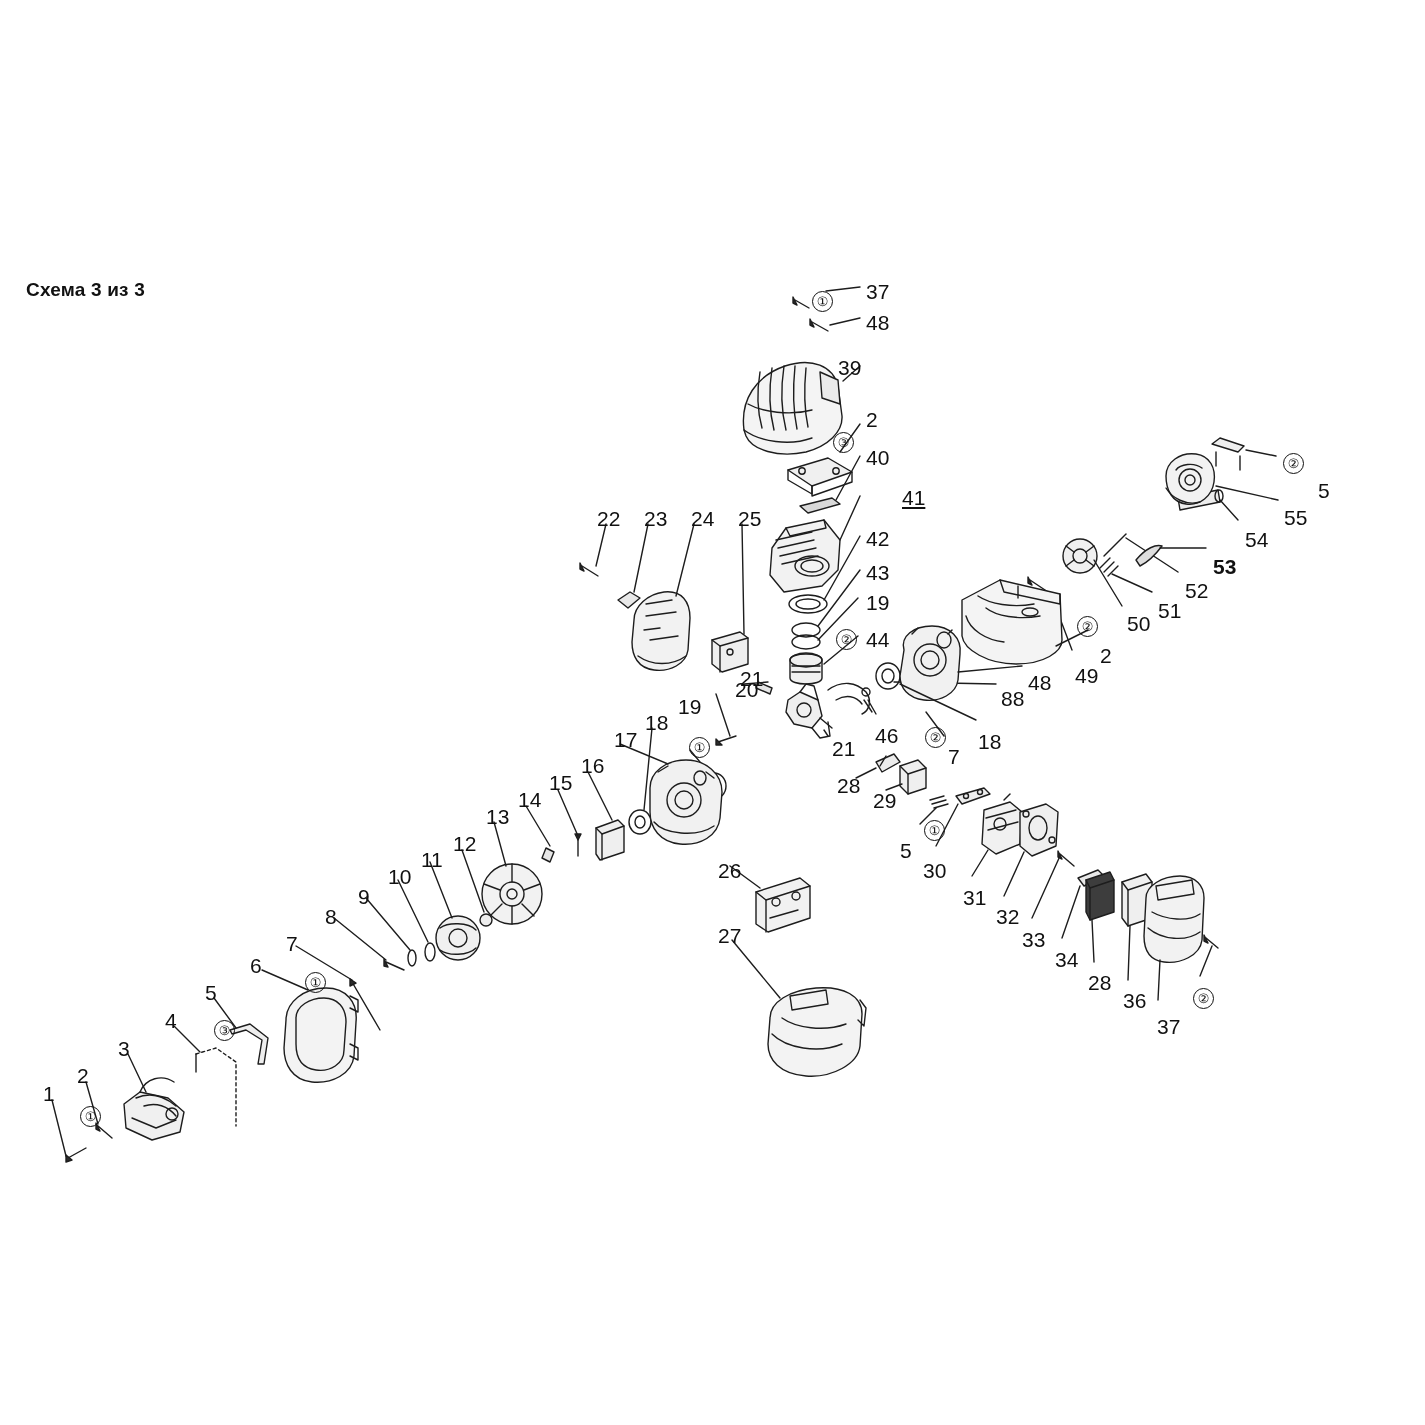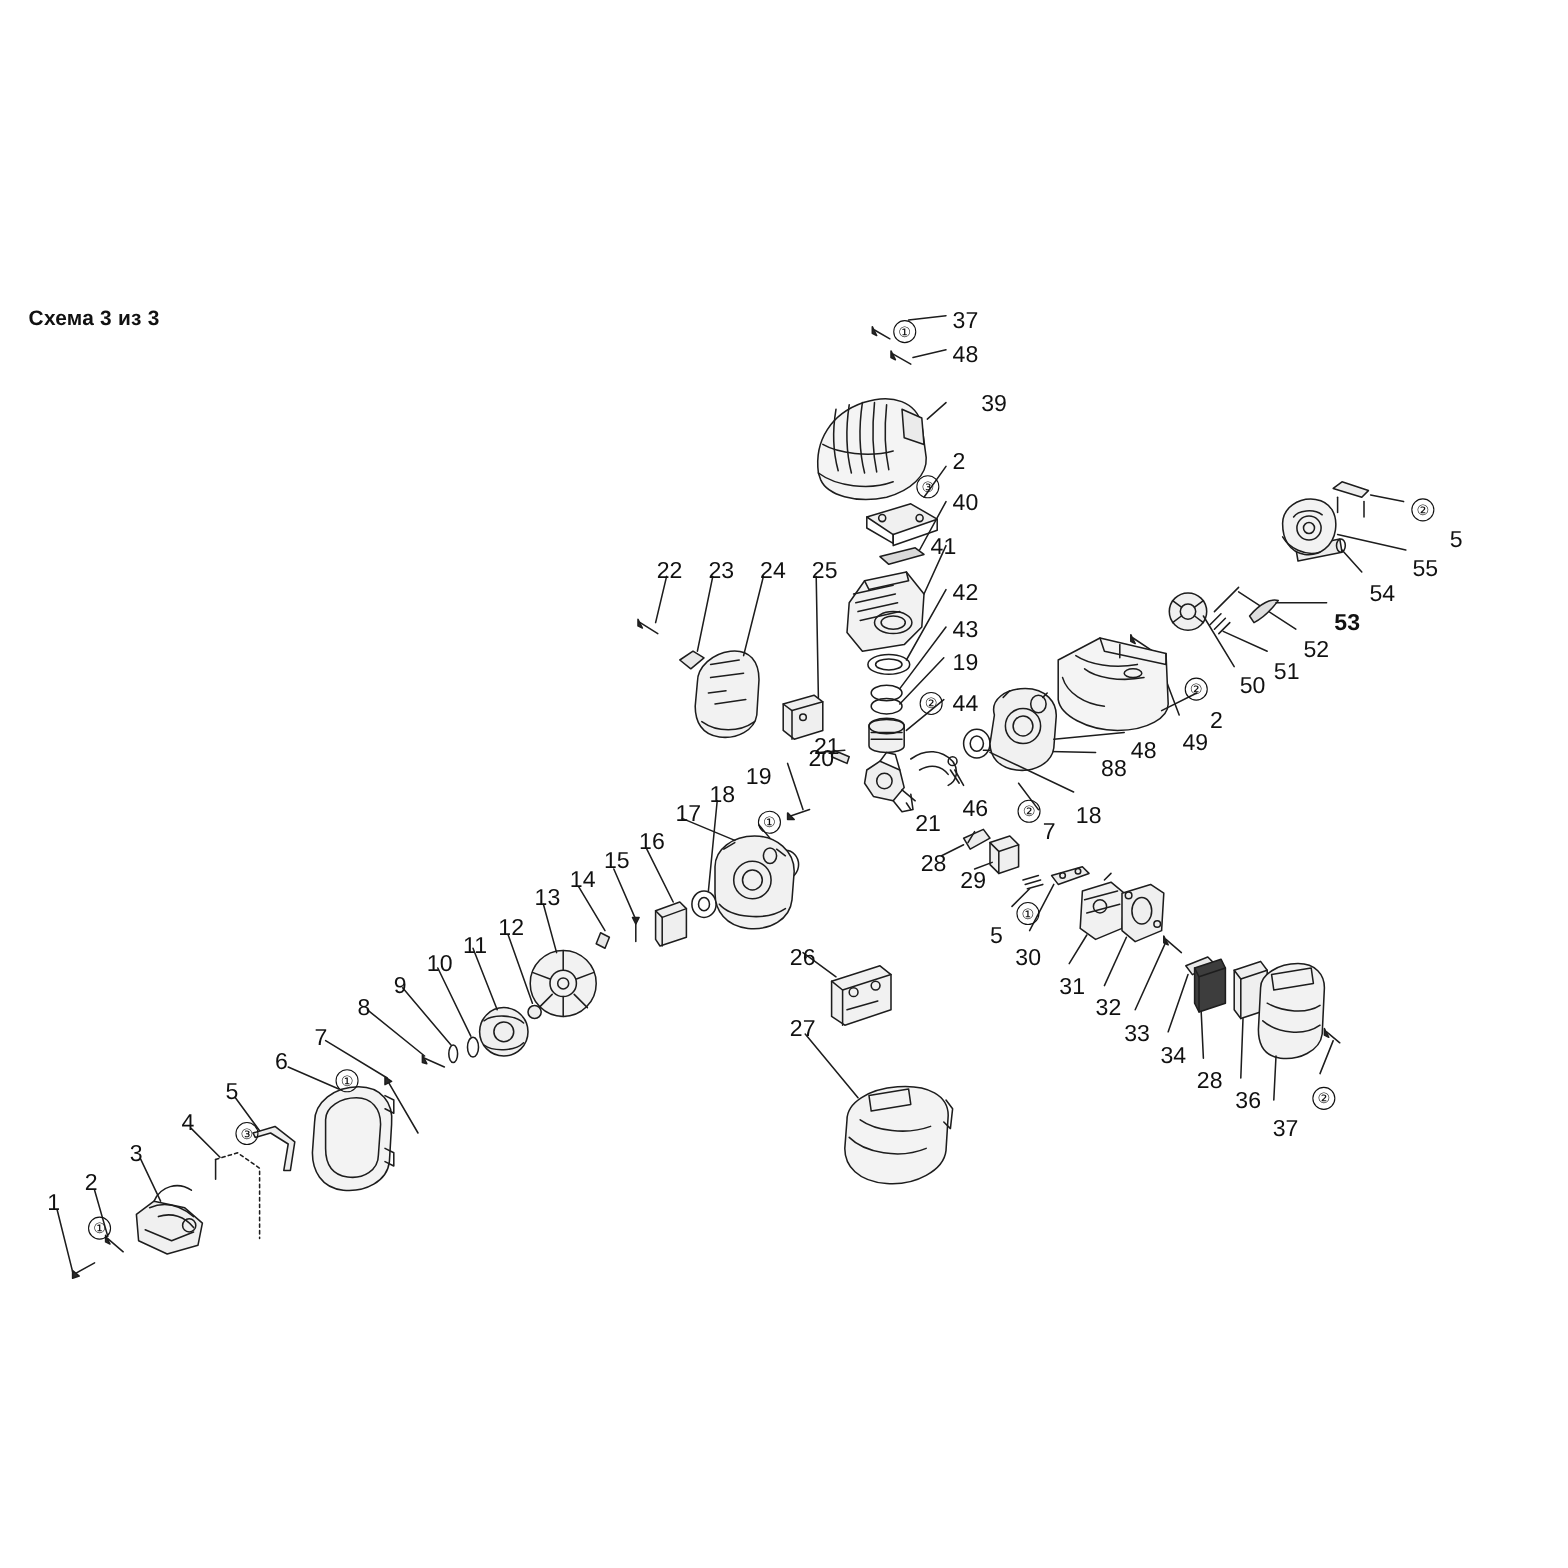--- a/index.html
+++ b/index.html
@@ -493,24 +493,24 @@
       </g>
       <g>
         <line x1="832" y1="728" x2="820" y2="718"></line>
       </g>
 
     </g>
   </svg>
 
   <div class="callout" style="left:866px;top:281px;">37</div>
   <div class="callout" style="left:866px;top:312px;">48</div>
-  <div class="callout" style="left:892px;top:357px;text-align:center;">39</div>
+  <div class="callout" style="left:838px;top:357px;text-align:center;">39</div>
   <div class="callout" style="left:866px;top:409px;">2</div>
   <div class="callout" style="left:866px;top:447px;">40</div>
-  <div class="callout" style="left:846px;top:487px;">41</div>
+  <div class="callout" style="left:902px;top:487px;text-decoration:underline;">41</div>
   <div class="callout" style="left:866px;top:528px;">42</div>
   <div class="callout" style="left:866px;top:562px;">43</div>
   <div class="callout" style="left:866px;top:592px;">19</div>
   <div class="callout" style="left:866px;top:629px;">44</div>
 
   <div class="callout" style="left:597px;top:508px;">22</div>
   <div class="callout" style="left:644px;top:508px;">23</div>
   <div class="callout" style="left:691px;top:508px;">24</div>
   <div class="callout" style="left:738px;top:508px;">25</div>
 

